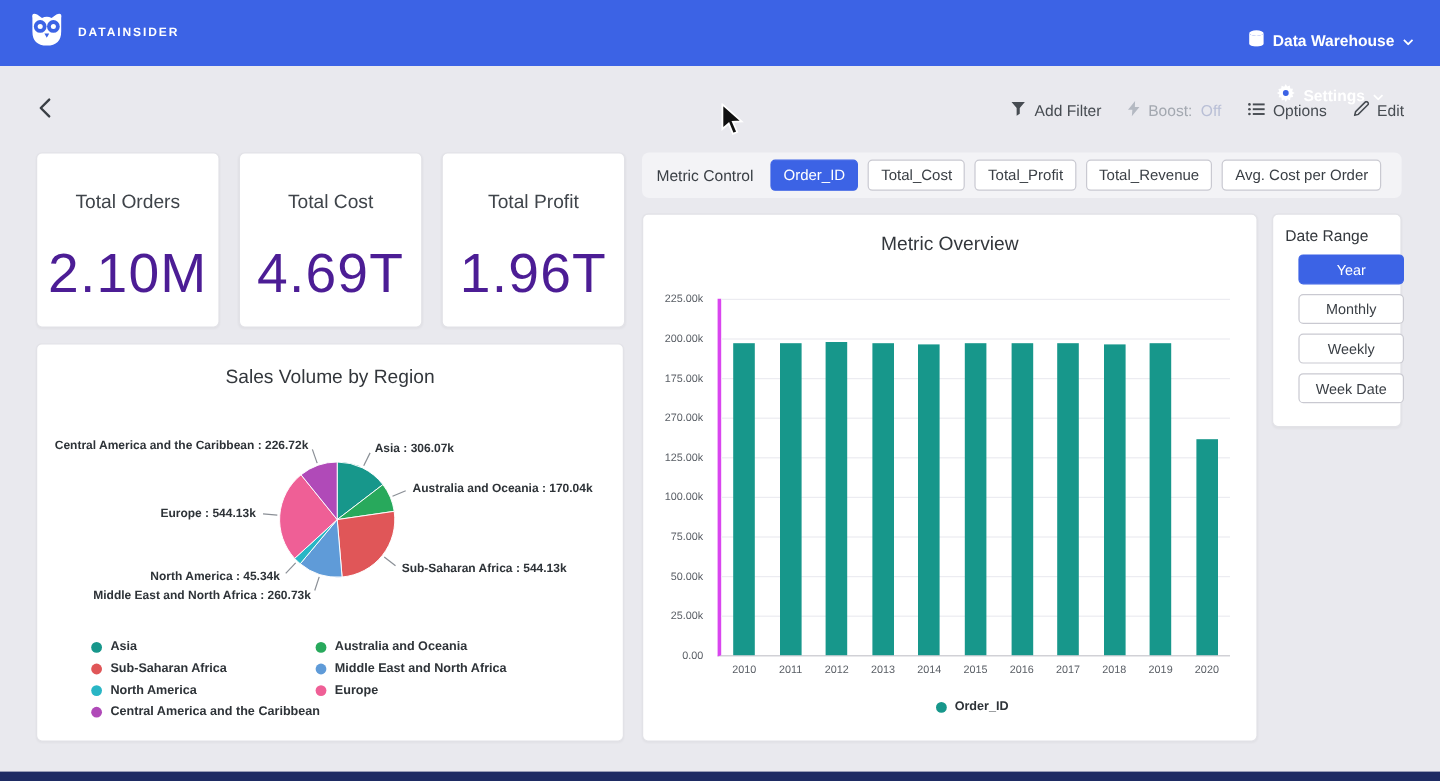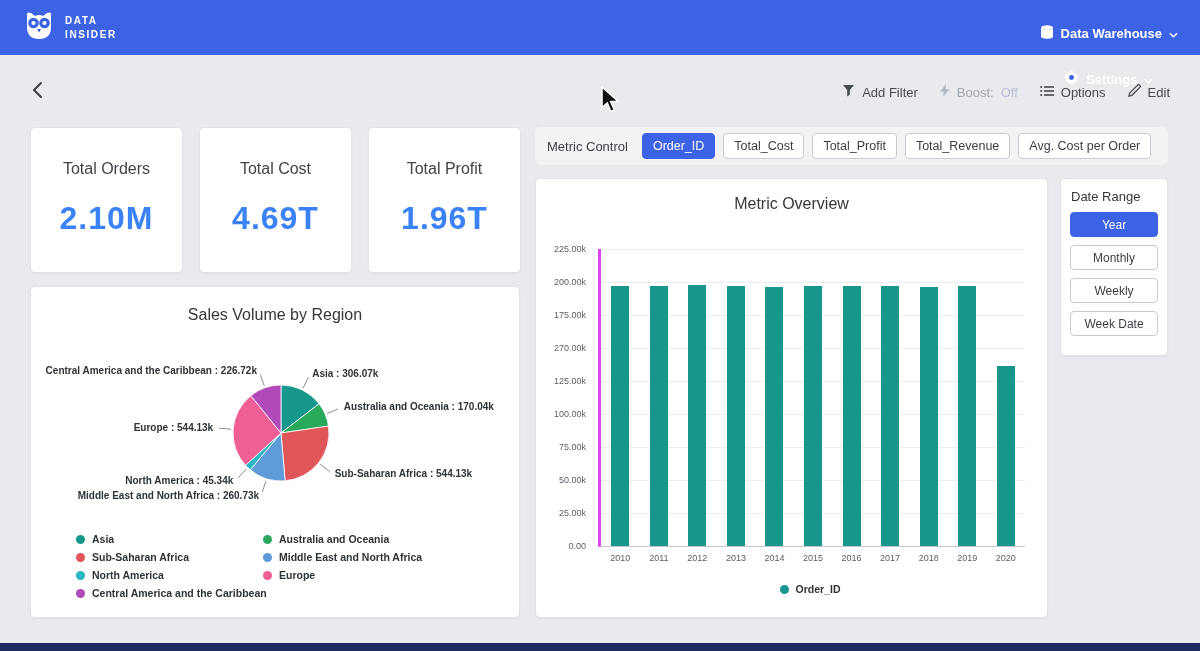--- a/index.html
+++ b/index.html
@@ -3,21 +3,21 @@
 <meta charset="utf-8">
 <style>
   html,body{margin:0;padding:0;background:#d7d7dc;}
   .stage{position:relative;width:1200px;height:651px;background:#e9e9ee;overflow:hidden;
          font-family:"Liberation Sans",sans-serif;}
 
   
   .navbar{position:absolute;top:0;left:0;right:0;height:55px;background:#3c63e5;
           display:flex;align-items:center;padding:0 22px;box-sizing:border-box;}
   .brand{display:flex;align-items:center;gap:9px;cursor:pointer;}
-  .brand-text{display:flex;flex-direction:column;color:#fff;font-size:10px;font-weight:bold;
+  .brand-text{display:flex;flex-direction:row;color:#fff;font-size:10px;font-weight:bold;
               letter-spacing:1.6px;line-height:1.4;}
   .nav-right{margin-left:auto;display:flex;align-items:center;gap:28px;flex-direction:column;}
   .nav-pill{display:flex;align-items:center;gap:7px;background:rgba(255,255,255,.16);
             border:1.5px solid #fff;border-radius:7px;color:#fff;font-size:13px;font-weight:bold;
             padding:6px 12px;cursor:pointer;font-family:inherit;}
   .nav-item{display:flex;align-items:center;gap:7px;color:#fff;font-size:13px;font-weight:bold;cursor:pointer;}
 
   
   .back-btn{position:absolute;left:27px;top:81px;width:20px;height:20px;background:none;border:none;
             padding:0;cursor:pointer;}
@@ -30,21 +30,21 @@
   
   .card{background:#fff;border:1px solid #e2e2e7;border-radius:5px;box-sizing:border-box;
         box-shadow:0 1px 2px rgba(0,0,0,.04);}
 
   
   .kpi-row{position:absolute;left:30px;top:127px;display:flex;gap:16px;}
   .kpi-card{width:153px;height:146px;display:flex;flex-direction:column;align-items:center;
             padding-top:32px;gap:22px;box-sizing:border-box;background:#fff;
             border:1px solid #e2e2e7;border-radius:5px;box-shadow:0 1px 2px rgba(0,0,0,.04);}
   .kpi-label{font-size:16px;font-weight:500;color:#3f444a;}
-  .kpi-value{font-size:32px;font-weight:bold;color:#3b82f6;letter-spacing:1px;}
+  .kpi-value{font-size:46px;font-weight:normal;color:#4c1d95;letter-spacing:1px;}
 
   
   .metric-panel{position:absolute;left:535px;top:127px;width:633px;height:38px;background:#f3f3f6;
                 border-radius:6px;display:flex;align-items:center;padding:0 12px;box-sizing:border-box;gap:8px;}
   .metric-label{font-size:13px;color:#3a3f45;margin-right:6px;white-space:nowrap;}
   .chip{background:#fff;border:1px solid #c9c9d1;border-radius:4px;padding:5px 10px;font-size:12.5px;
         color:#3a3f45;font-family:inherit;cursor:pointer;white-space:nowrap;}
   .chip-sel{background:#3c63e5;border-color:#3c63e5;color:#fff;}
 
   
@@ -61,21 +61,21 @@
   .xtick{position:absolute;bottom:-17px;font-size:9px;color:#5a5f66;white-space:nowrap;}
   .bar-legend{position:absolute;left:62px;top:404px;width:424px;display:flex;align-items:center;
               justify-content:center;gap:7px;}
   .bl-dot{width:9px;height:9px;border-radius:50%;}
   .bl-text{font-size:10.5px;font-weight:bold;color:#2e3338;}
 
   
   .date-card{position:absolute;left:1060px;top:178px;width:108px;height:178px;padding:10px 9px;}
   .date-label{font-size:13px;color:#33373c;margin:0 0 2px 1px;}
   .dbtn{display:block;width:100%;margin-top:8px;height:25px;border-radius:4px;border:1px solid #c9c9d1;
-        background:#fff;font-size:12px;color:#3a3f45;font-family:inherit;cursor:pointer;}
+        background:#fff;font-size:12px;color:#3a3f45;font-family:inherit;cursor:pointer;margin-left:12px;}
   .dbtn-sel{background:#3c63e5;border-color:#3c63e5;color:#fff;}
 
   
   .pie-card{position:absolute;left:30px;top:286px;width:490px;height:332px;}
   .pie-title{position:absolute;top:19px;left:0;right:0;text-align:center;font-size:16px;color:#33373c;}
   svg.pie{position:absolute;left:0;top:44px;overflow:visible;}
   .pie-label{font-size:10px;font-weight:bold;fill:#2e3338;font-family:"Liberation Sans",sans-serif;}
   .pie-legend{position:absolute;left:45px;top:246px;display:flex;}
   .pl-col{width:187px;display:flex;flex-direction:column;gap:6px;}
   .pl-item{display:flex;align-items:center;gap:7px;cursor:pointer;}

